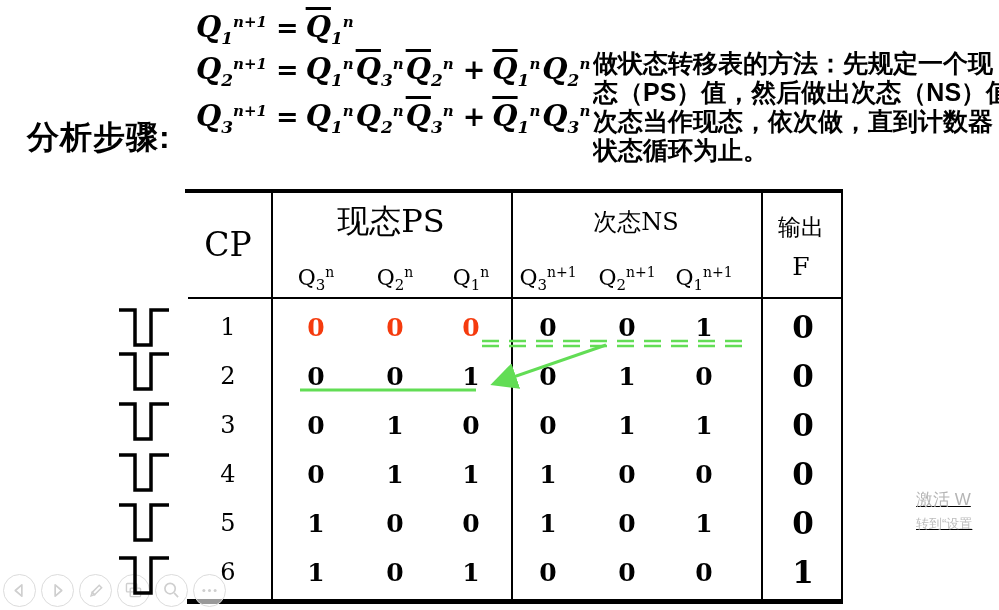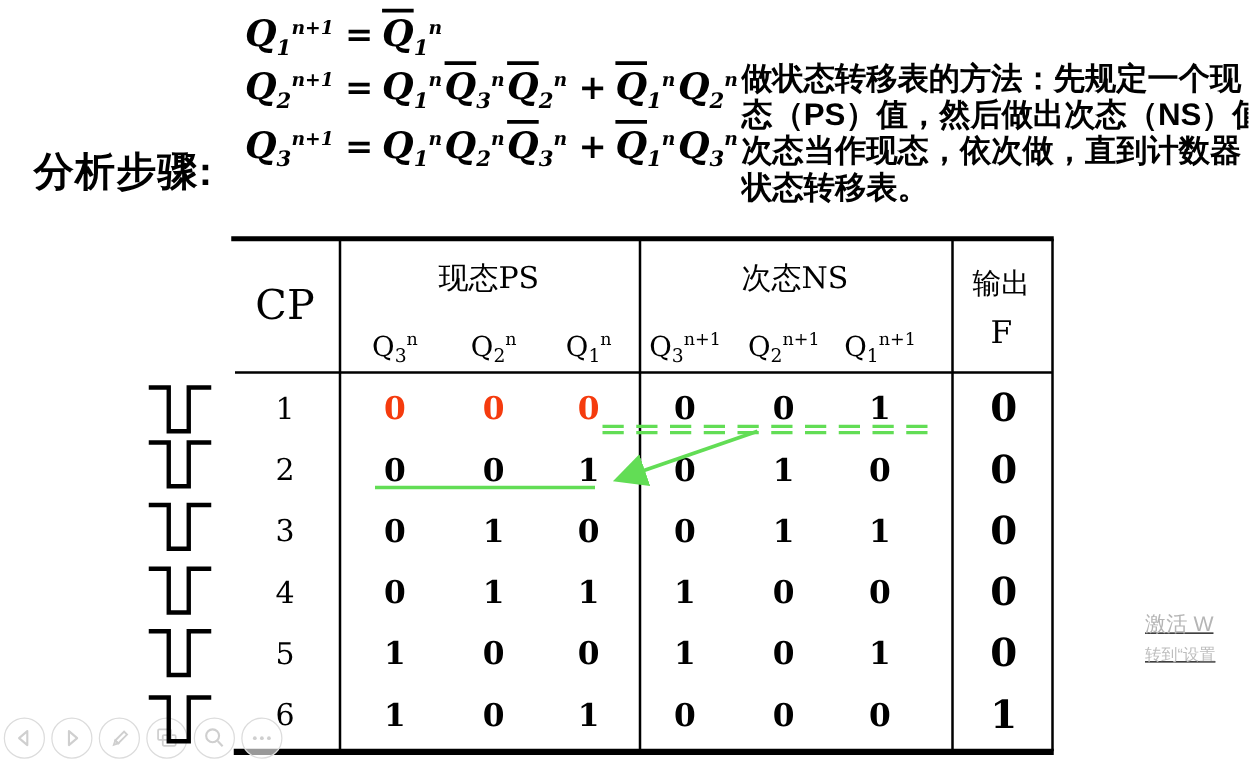--- a/index.html
+++ b/index.html
@@ -27,21 +27,21 @@
   #method-note div{white-space:nowrap;}
 
   
   .hline{position:absolute;background:#000;}
   .vline{position:absolute;background:#000;width:2px;}
 
   
   .th,.subhead,.cell{position:absolute;transform:translate(-50%,-50%);white-space:nowrap;
        font-family:"DejaVu Serif","Liberation Serif",serif;color:#000;}
   .cp-h{left:228px;top:244px;font-size:33px;}
-  .ps-h{left:391px;top:222px;font-size:24px;}
+  .ps-h{left:391px;top:222px;font-size:32px;}
   .ns-h{left:636px;top:222px;font-size:24px;}
   .out-h{left:801px;top:227px;font-size:23px;}
   .outf-h{left:801px;top:266px;font-size:25px;}
   .subhead{top:279px;font-size:22px;}
   .subhead sub{font-size:15px;}
   .subhead sup{font-size:14px;}
   .cp-cell{font-size:24px;}
   .bit-cell{font-size:25px;font-weight:bold;}
   .f-cell{font-size:31px;font-weight:bold;}
 
@@ -117,21 +117,21 @@
   <div id="formula-block">
       <div class="formula-line"><span class="tv">Q</span><span class="tsub">1</span><span class="tsup">n+1</span><span class="top">=</span><span class="tv tbar">Q</span><span class="tsub">1</span><span class="tsup">n</span></div>
       <div class="formula-line"><span class="tv">Q</span><span class="tsub">2</span><span class="tsup">n+1</span><span class="top">=</span><span class="tv">Q</span><span class="tsub">1</span><span class="tsup">n</span><span class="tv tbar">Q</span><span class="tsub">3</span><span class="tsup">n</span><span class="tv tbar">Q</span><span class="tsub">2</span><span class="tsup">n</span><span class="top">+</span><span class="tv tbar">Q</span><span class="tsub">1</span><span class="tsup">n</span><span class="tv">Q</span><span class="tsub">2</span><span class="tsup">n</span></div>
       <div class="formula-line"><span class="tv">Q</span><span class="tsub">3</span><span class="tsup">n+1</span><span class="top">=</span><span class="tv">Q</span><span class="tsub">1</span><span class="tsup">n</span><span class="tv">Q</span><span class="tsub">2</span><span class="tsup">n</span><span class="tv tbar">Q</span><span class="tsub">3</span><span class="tsup">n</span><span class="top">+</span><span class="tv tbar">Q</span><span class="tsub">1</span><span class="tsup">n</span><span class="tv">Q</span><span class="tsub">3</span><span class="tsup">n</span></div>
     </div>
 
   <div id="method-note">
     <div>做状态转移表的方法：先规定一个现</div>
     <div>态（PS）值，然后做出次态（NS）值</div>
     <div>次态当作现态，依次做，直到计数器</div>
-    <div>状态转移表。</div>
+    <div>状态循环为止。</div>
   </div>
 
   <div>
 
     <div class="hline" style="left:185px;top:189px;width:658px;height:4px"></div>
     <div class="hline" style="left:188px;top:297px;width:654px;height:2px"></div>
     <div class="hline" style="left:187px;top:599px;width:656px;height:5px"></div>
     <div class="vline" style="left:271px;top:191px;height:410px"></div>
     <div class="vline" style="left:511px;top:191px;height:410px"></div>
     <div class="vline" style="left:761px;top:191px;height:410px"></div>

